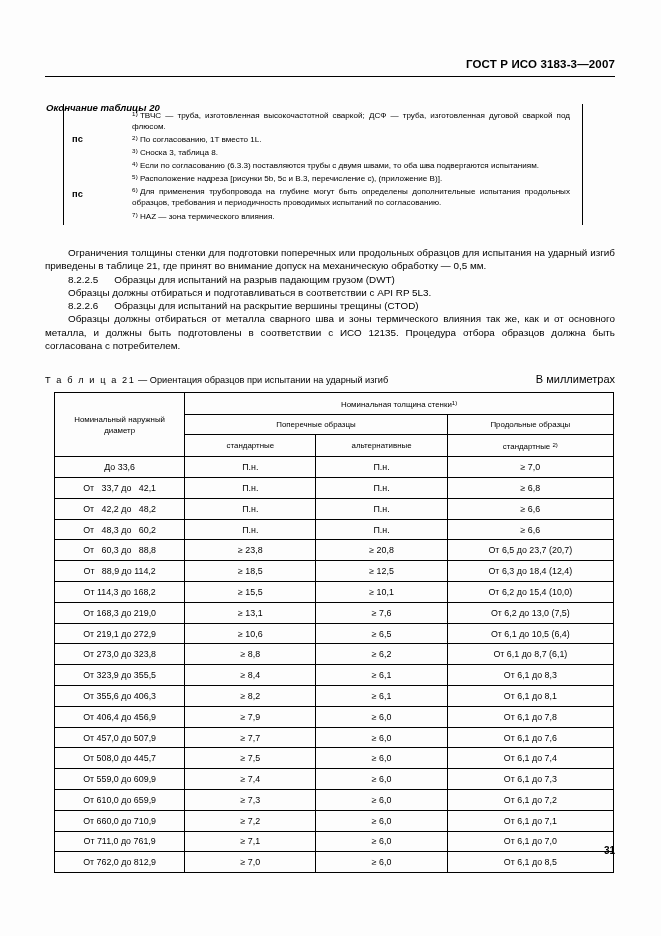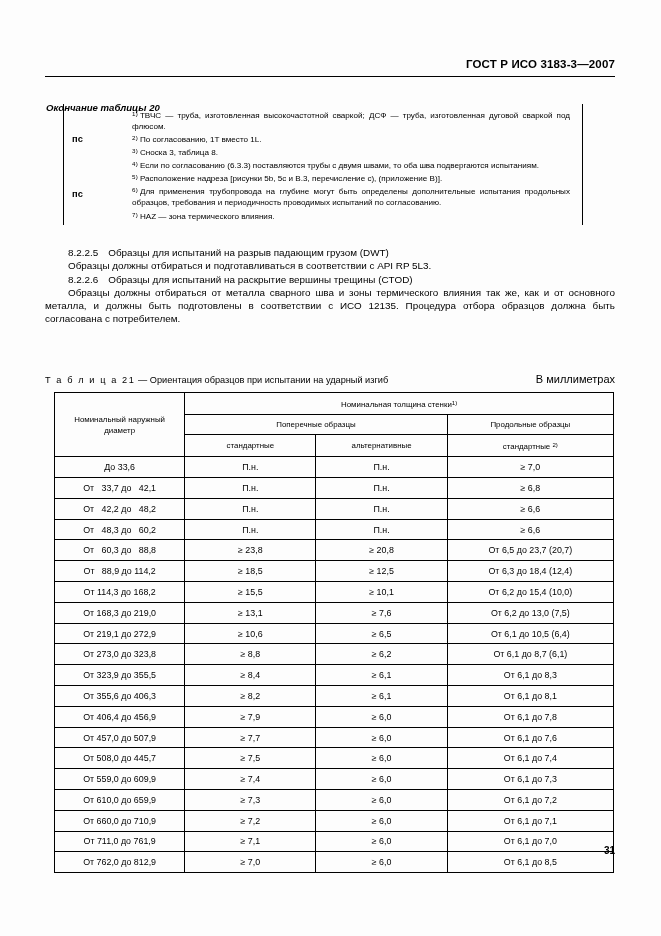--- a/index.html
+++ b/index.html
@@ -114,21 +114,21 @@
     margin: 0;
     text-align: justify;
     text-justify: inter-word;
   }
   .body-text p.ind {
     text-indent: 23px;
   }
   .body-text p.clause {
     text-indent: 23px;
   }
-  .clause-num { margin-right: 10px; }
+  .clause-num { margin-right: 16px; }
 
   
   .tbl-caption-row {
     position: absolute;
     left: 45px;
     top: 373px;
     width: 570px;
     font-size: 9.2px;
     display: flex;
     justify-content: space-between;
@@ -226,20 +226,21 @@
       <div class="fn-line">
         <sup class="fn-num">6)</sup><span>Для применения трубопровода на глубине могут быть определены дополнительные испытания продольных образцов, требования и периодичность проводимых испытаний по согласованию.</span>
       </div>
       <div class="fn-line">
         <sup class="fn-num">7)</sup><span>HAZ — зона термического влияния.</span>
       </div>
     </div>
   </div>
 
   <div class="body-text">
+    <p class="ind">Ограничения толщины стенки для подготовки поперечных или продольных образцов для испытания на ударный изгиб приведены в таблице 21, где принят во внимание допуск на механическую обработку — 0,5 мм.</p>
     <p class="clause"><span class="clause-num">8.2.2.5</span><span>Образцы для испытаний на разрыв падающим грузом (DWT)</span></p>
     <p class="ind">Образцы должны отбираться и подготавливаться в соответствии с API RP 5L3.</p>
     <p class="clause"><span class="clause-num">8.2.2.6</span><span>Образцы для испытаний на раскрытие вершины трещины (CTOD)</span></p>
     <p class="ind">Образцы должны отбираться от металла сварного шва и зоны термического влияния так же, как и от основного металла, и должны быть подготовлены в соответствии с ИСО 12135. Процедура отбора образцов должна быть согласована с потребителем.</p>
   </div>
 
   <div class="tbl-caption-row">
     <div class="tbl-caption-left">
       <span class="spaced">Т а б л и ц а  21</span>
       <span>—</span>

